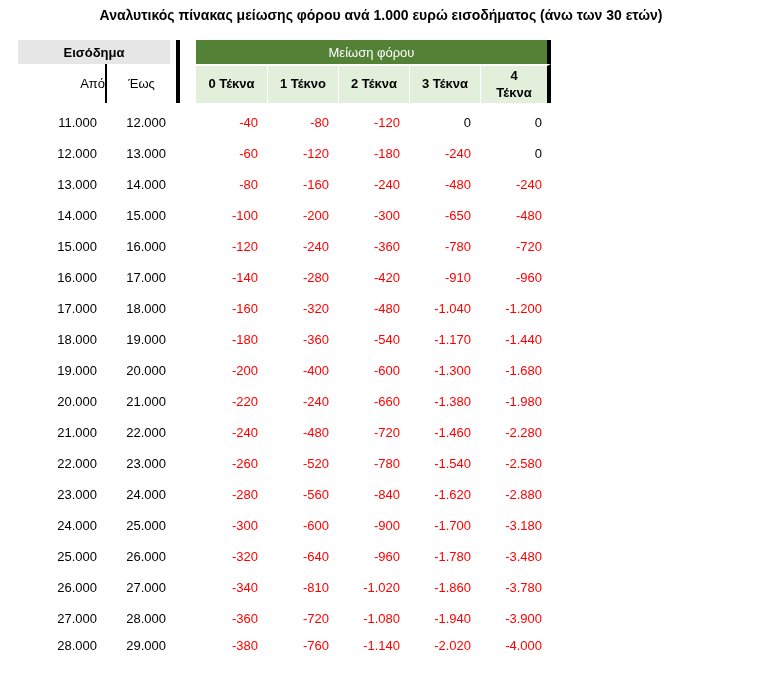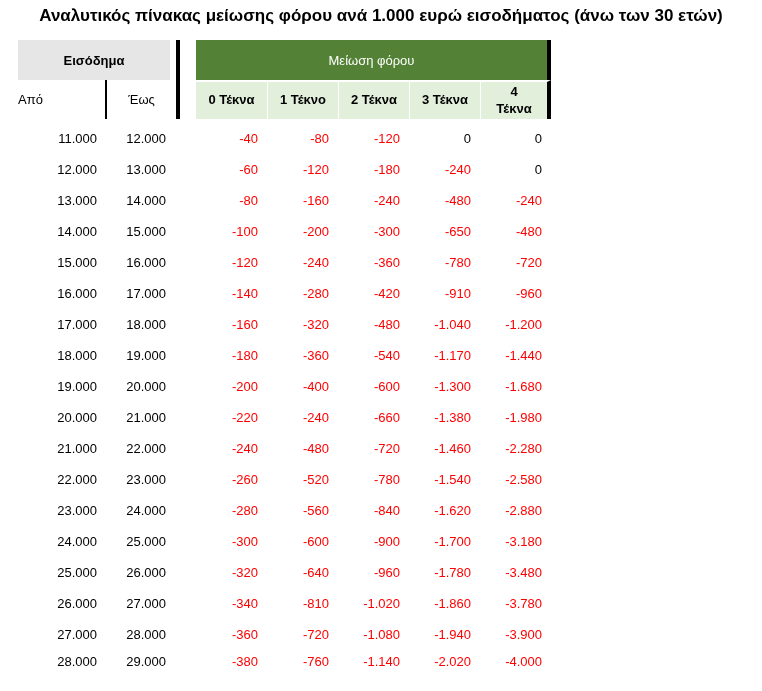--- a/index.html
+++ b/index.html
@@ -16,60 +16,60 @@
   body {
     width: 762px;
     height: 691px;
     overflow: hidden;
     font-family: "Liberation Sans", sans-serif;
     color: #000;
   }
   .title {
     margin-top: 5px;
     text-align: center;
-    font-size: 17px;
+    font-size: 14px;
     font-weight: bold;
     line-height: 21px;
   }
   table.tax-table {
     border-collapse: separate;
     border-spacing: 0;
     table-layout: fixed;
     margin: 14px 0 0 18px;
   }
   th, td {
     box-sizing: border-box;
     padding: 0;
     font-size: 13px;
     font-weight: normal;
     vertical-align: middle;
     overflow: hidden;
     white-space: nowrap;
   }
   
-  tr.hdr1 th { height: 40px; }
+  tr.hdr1 th { height: 24px; }
   .income-hdr {
     background: var(--gray);
     font-weight: bold;
     text-align: center;
     border-right: 6px solid #ffffff; 
   }
   .tax-hdr {
     background: var(--dgreen);
     color: #ffffff;
     font-weight: normal;
     text-align: center;
     border-right: 4px solid #000000; 
   }
   
   .gap-line { border-left: 4px solid #000000; }
   
   tr.hdr2 th { height: 39px; }
   .from-hdr {
-    text-align: left;
+    text-align: right;
     border-right: 2px solid #000000; 
   }
   .to-hdr { text-align: center; }
   .sub-green {
     background: var(--lgreen);
     font-weight: bold;
     text-align: center;
     border-top: 2px solid #ffffff;
     line-height: 1.3;
   }

